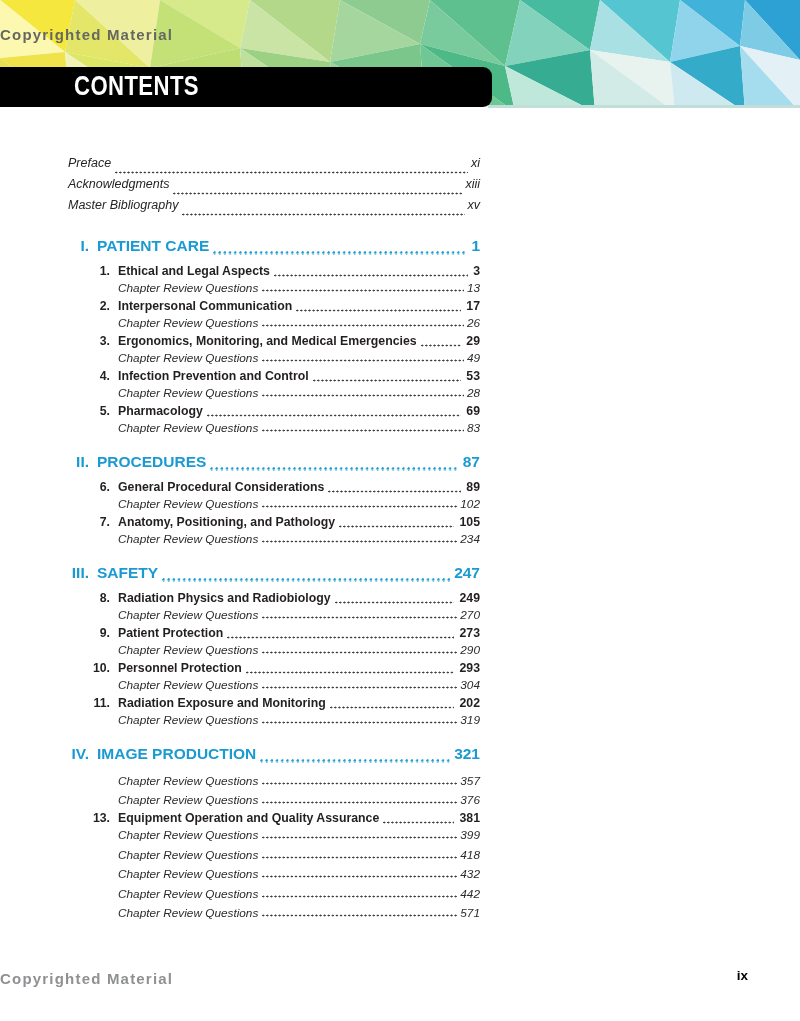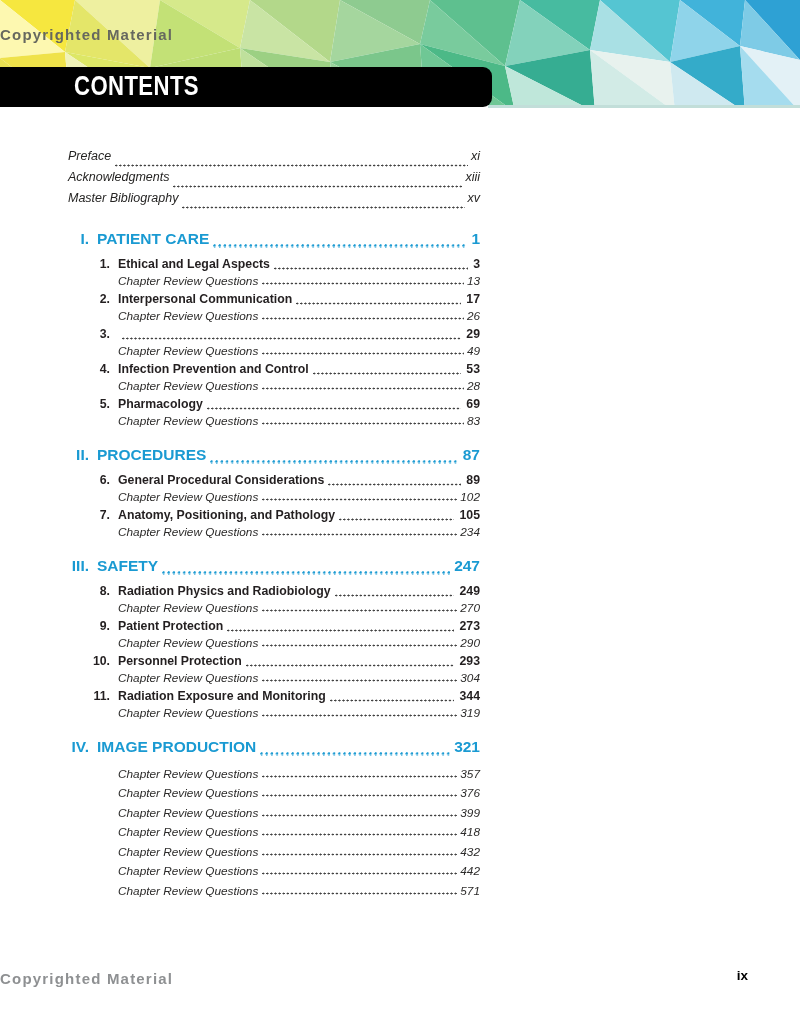--- a/index.html
+++ b/index.html
@@ -13,21 +13,21 @@
   .watermark{position:absolute;left:0;width:100%;text-align:left;font-weight:bold;
     font-size:15px;letter-spacing:1.2px;}
   .watermark.top{top:26px;color:#66685f;}
   .watermark.bottom{top:970px;color:#8e9092;}
   .banner{position:absolute;top:67px;left:0;width:492px;height:40px;
     background:#000000;border-radius:0 9px 9px 0;}
   .banner-text{position:absolute;left:74px;top:50%;
     transform:translateY(-52%) scaleX(0.82);transform-origin:left center;
     color:#ffffff;font-size:27px;font-weight:bold;letter-spacing:0.5px;white-space:nowrap;}
   
-  .toc{position:absolute;left:68px;top:149px;width:412px;}
+  .toc{position:absolute;left:68px;top:156px;width:412px;}
   .row{display:flex;align-items:baseline;}
   .leader{flex:1 1 auto;height:3px;align-self:flex-end;margin:0 3px 3px 4px;
     background-image:radial-gradient(circle at 1.2px 1.5px, #424242 0.85px, transparent 1.15px);
     background-size:4.1px 3px;background-repeat:repeat-x;background-position:left bottom;}
   
   .front{font-style:italic;font-size:12.5px;font-weight:500;color:#262524;height:21px;}
   
   .section{margin-top:18px;}
   .sect-head{color:#1a9ad2;font-weight:bold;font-size:15.5px;height:20px;}
   .sect-head .numeral{flex:0 0 21px;text-align:right;margin-right:8px;}
@@ -151,20 +151,21 @@
   </div>
 
   <div class="row review">
     <span>Chapter Review Questions</span>
     <span class="leader"></span>
     <span>26</span>
   </div>
 
   <div class="row chapter">
     <span class="chap-num">3.</span>
+    <span>Ergonomics, Monitoring, and Medical Emergencies</span>
     <span class="leader"></span>
     <span class="chap-page">29</span>
   </div>
 
   <div class="row review">
     <span>Chapter Review Questions</span>
     <span class="leader"></span>
     <span>49</span>
   </div>
 
@@ -276,21 +277,21 @@
   <div class="row review">
     <span>Chapter Review Questions</span>
     <span class="leader"></span>
     <span>304</span>
   </div>
 
   <div class="row chapter">
     <span class="chap-num">11.</span>
     <span>Radiation Exposure and Monitoring</span>
     <span class="leader"></span>
-    <span class="chap-page">344</span>
+    <span class="chap-page">202</span>
   </div>
 
   <div class="row review">
     <span>Chapter Review Questions</span>
     <span class="leader"></span>
     <span>319</span>
   </div>
 </div>
   </div>
 
@@ -308,20 +309,26 @@
     <span class="leader"></span>
     <span>357</span>
   </div>
 
   <div class="row review">
     <span>Chapter Review Questions</span>
     <span class="leader"></span>
     <span>376</span>
   </div>
 
+  <div class="row chapter">
+    <span class="chap-num">13.</span>
+    <span>Equipment Operation and Quality Assurance</span>
+    <span class="leader"></span>
+    <span class="chap-page">381</span>
+  </div>
 
   <div class="row review">
     <span>Chapter Review Questions</span>
     <span class="leader"></span>
     <span>399</span>
   </div>
 
   <div class="row review">
     <span>Chapter Review Questions</span>
     <span class="leader"></span>

